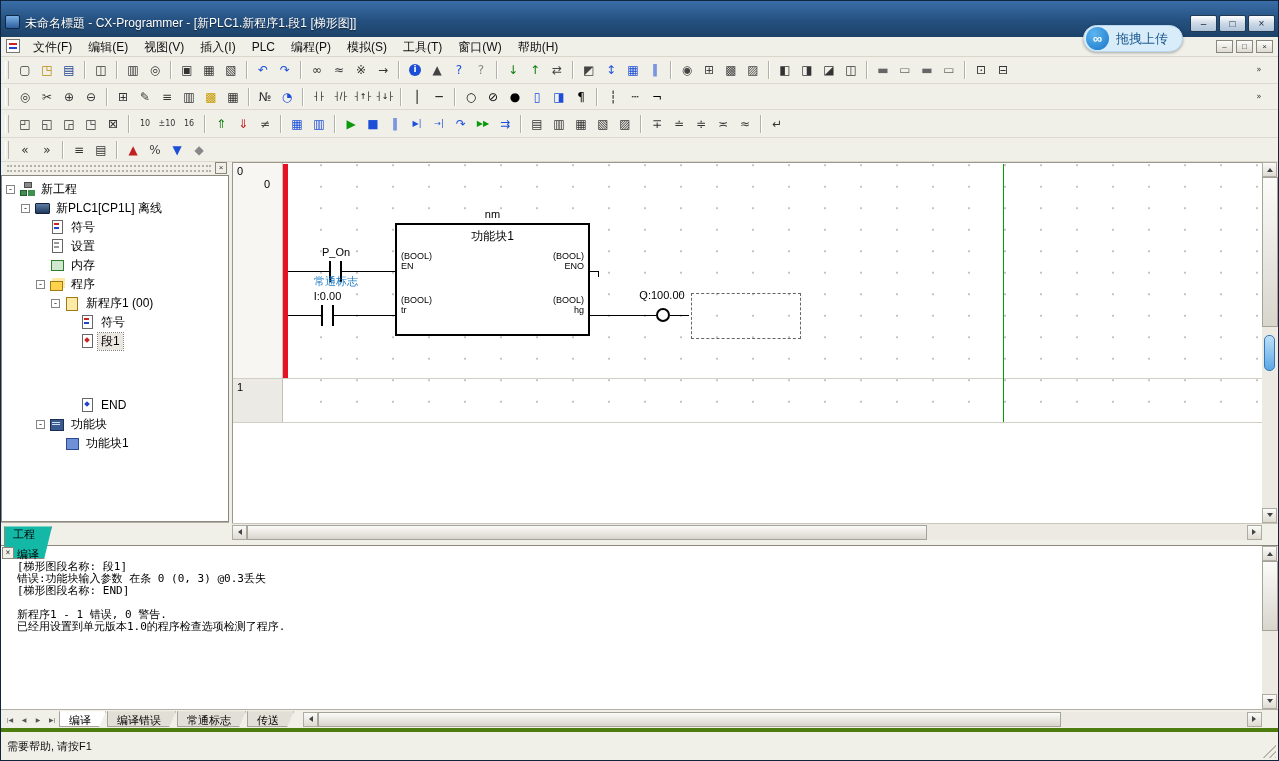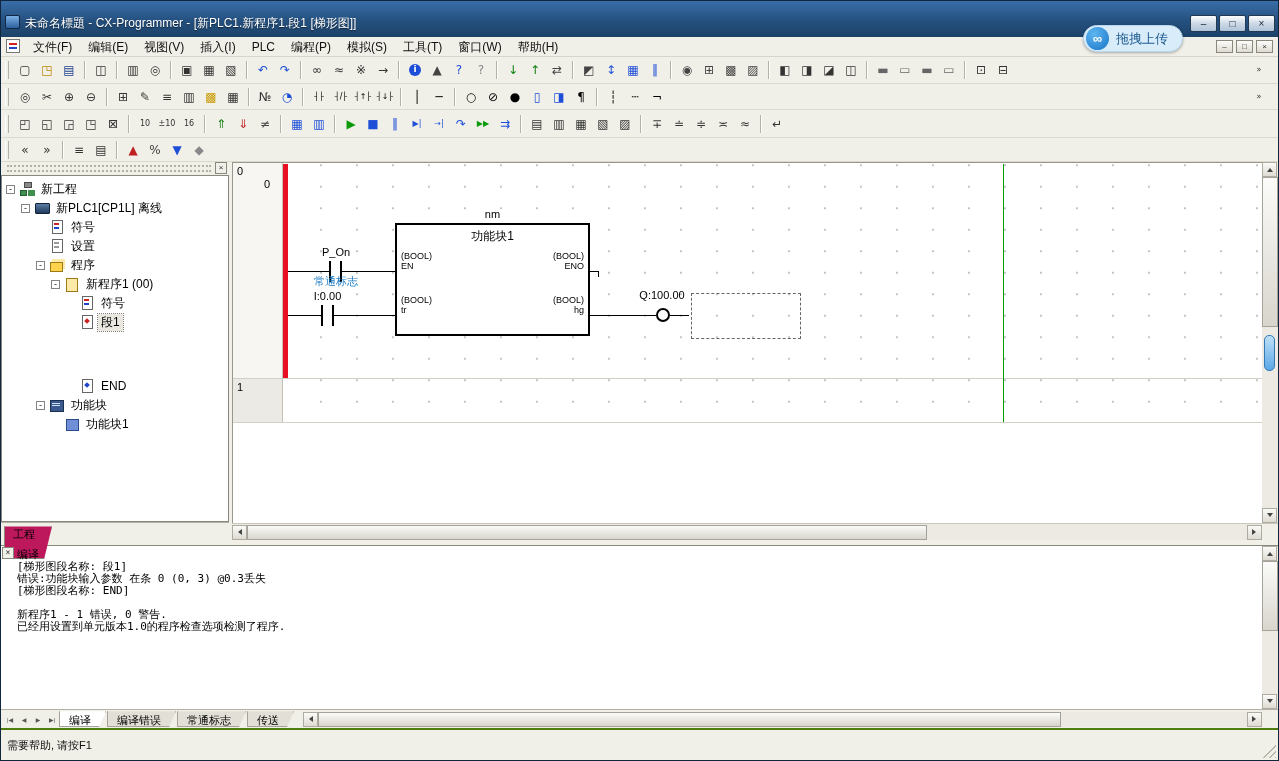--- a/index.html
+++ b/index.html
@@ -48,21 +48,21 @@
 .ti-settings::after{content:"";position:absolute;left:5px;top:3px;width:5px;height:2px;background:#999;box-shadow:0 4px 0 #999}
 .ti-memory::before{content:"";position:absolute;left:2px;top:2px;width:11px;height:9px;background:#cfe8cf;border:1px solid #2e7d32}
 .ti-programs::before{content:"";position:absolute;left:1px;top:4px;width:11px;height:8px;background:#ffd24d;border:1px solid #9c7a16;box-shadow:2px -3px 0 #ffe9a8}
 .ti-program::before{content:"";position:absolute;left:2px;top:1px;width:10px;height:12px;background:#ffe9a8;border:1px solid #9c7a16}
 .ti-section::after{content:"";position:absolute;left:6px;top:4px;width:4px;height:4px;background:#cc2222;transform:rotate(45deg)}
 .ti-section-end::after{content:"";position:absolute;left:6px;top:4px;width:4px;height:4px;background:#2244cc;transform:rotate(45deg)}
 .ti-fbfolder::before{content:"";position:absolute;left:1px;top:2px;width:12px;height:10px;background:#39598f;border:1px solid #1b2f50}
 .ti-fbfolder::after{content:"";position:absolute;left:3px;top:5px;width:8px;height:1px;background:#cfe0f5;box-shadow:0 2px 0 #cfe0f5}
 .ti-fb::before{content:"";position:absolute;left:2px;top:2px;width:11px;height:10px;background:#6f8fd6;border:1px solid #2b4a8c}
 #tree-tabs{height:18px;background:#f0efe8;border-top:1px solid #b3b0a6;padding:1px 0 0 3px}
-#tree-tab{display:inline-block;height:33px;padding:1px 16px 0 8px;background:#be185d;border:1px solid #8a877d;border-top:none;font-size:11px;clip-path:polygon(0 0,100% 0,calc(100% - 8px) 100%,0 100%)}
+#tree-tab{display:inline-block;height:33px;padding:1px 16px 0 8px;background:#14b8a6;border:1px solid #8a877d;border-top:none;font-size:11px;clip-path:polygon(0 0,100% 0,calc(100% - 8px) 100%,0 100%)}
 #vsplit{width:3px}
 #editor{flex:1;display:flex;min-width:0}
 #edcol{flex:1;display:flex;flex-direction:column;min-width:0}
 
 #canvas{position:relative;flex:1;background:#fff;overflow:hidden;border-top:1px solid #9a978d;border-left:1px solid #9a978d}
 .ldots{position:absolute;left:55px;top:0;width:975px;height:259px;background-image:radial-gradient(circle,#c4c4c4 1px,transparent 1.2px);background-size:36px 21.5px;background-position:15px 13px}
 .lmargin0{position:absolute;left:0;top:0;width:50px;height:215px;background:#f7f6f2;border-right:1px solid #c4c1b7}
 .lmargin0 .rnum{position:absolute;left:4px;top:2px;font-size:11px}
 .lmargin0 .rstep{position:absolute;left:31px;top:15px;font-size:11px}
 .lmargin1{position:absolute;left:0;top:216px;width:50px;height:43px;background:#eceae4;border-right:1px solid #c4c1b7}
@@ -122,21 +122,21 @@
 #outvscroll .sthumb{left:0;right:0;top:0;height:70px}
 #outtabs{height:19px;background:#f0efe8;border-top:1px solid #b3b0a6;display:flex;align-items:center;padding-left:2px}
 .onav{width:14px;height:14px;display:flex;align-items:center;justify-content:center;font-size:6px;color:#555}
 .otab{height:16px;padding:2px 14px 0 9px;font-size:11px;margin-right:1px;background:#e2dfd6;border:1px solid #a5a29a;border-top:none;clip-path:polygon(0 0,100% 0,calc(100% - 7px) 100%,0 100%);white-space:nowrap}
 .otab.active{background:#fff}
 .ohs{flex:1;display:flex;align-items:center;height:15px;margin-left:8px}
 .ohs .strack{height:15px}
 .ohs .sthumb{left:0;width:80%;top:0;bottom:0}
 .ocorner{width:16px;height:19px;background:#f0efe8;flex:none}
 
-#statusbar{height:33px;background:#f0efe8;border-top:2px solid #4d7c0f;display:flex;align-items:center;padding:2px 2px 2px 0}
+#statusbar{height:33px;background:#f0efe8;border-top:4px solid #4d7c0f;display:flex;align-items:center;padding:2px 2px 2px 0}
 #sb-help{flex:1;font-size:11px;padding-left:6px;color:#111}
 .spanel{height:18px;border:1px solid;border-color:#9b988e #fff #fff #9b988e;margin-left:3px;font-size:11px;display:flex;align-items:center;justify-content:center;color:#111}
 .sgrip{width:15px;height:15px;margin-left:3px;align-self:flex-end;background:repeating-linear-gradient(135deg,#b9b6ac 0 1px,transparent 1px 4px);clip-path:polygon(100% 0,100% 100%,0 100%)}
 
 #upload-overlay{position:absolute;top:24px;right:95px;height:27px;display:flex;align-items:center;gap:7px;padding:0 14px 0 2px;background:#d9ecfa;border:1px solid #b9d8ef;border-radius:14px;box-shadow:0 1px 3px rgba(0,0,0,.3);z-index:99}
 #upload-icon{width:23px;height:23px;border-radius:50%;background:radial-gradient(circle at 35% 30%,#5db5f0,#1976c8);color:#fff;font-size:13px;font-weight:bold;display:flex;align-items:center;justify-content:center}
 #upload-label{font-size:13px;color:#1d5b8f}
 </style>
 </head>
 <body>
@@ -547,20 +547,25 @@
           </div>
           <div class="trow" style="padding-left: 34px;">
             <span class="expsp"></span>
             <span class="ti ti-symbols"></span>
             <span class="lbl">符号</span>
           </div>
           <div class="trow" style="padding-left: 34px;">
             <span class="expsp"></span>
             <span class="ti ti-settings"></span>
             <span class="lbl">设置</span>
+          </div>
+          <div class="trow" style="padding-left: 34px;">
+            <span class="expsp"></span>
+            <span class="ti ti-memory"></span>
+            <span class="lbl">内存</span>
           </div>
           <div class="trow" style="padding-left: 34px;">
             <span class="exp">-</span>
             <span class="ti ti-programs"></span>
             <span class="lbl">程序</span>
           </div>
           <div class="trow" style="padding-left: 49px;">
             <span class="exp">-</span>
             <span class="ti ti-program"></span>
             <span class="lbl">新程序1 (00)</span>

